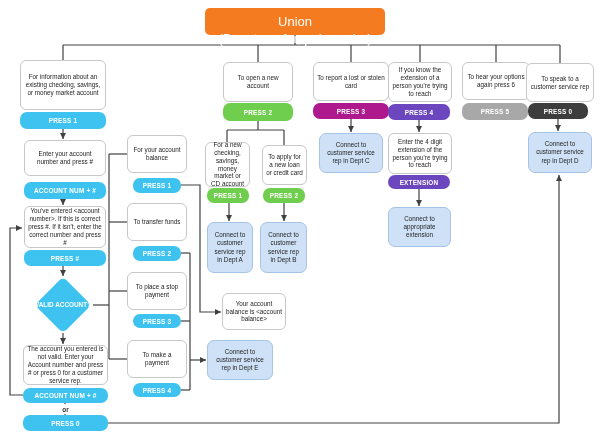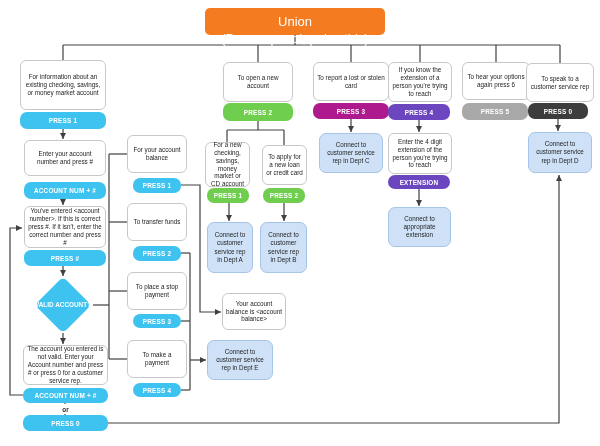--- a/index.html
+++ b/index.html
@@ -78,21 +78,21 @@
       <path d="M351,119 V132"></path>
       <path d="M419,120 V132"></path>
       <path d="M419,189 V206"></path>
       <path d="M558,119 V131"></path>
       <path d="M108,423 H559 V175"></path>
     </g>
   </svg>
 
   <div class="node banner" style="left:205px;top:8px;width:180px;height:27px">
     <span>Welcome to the ABCD Credit Union</span>
-    <span>(Para espanol, pulse this)</span>
+    <span>(Para transfer, pulse ocho)</span>
   </div>
 
   <div class="node box" style="left:20px;top:60px;width:86px;height:50px">For information about an existing checking, savings, or money market account</div>
   <div class="node btn cyan" style="left:20px;top:112px;width:86px;height:17px">PRESS 1</div>
   <div class="node box" style="left:24px;top:140px;width:82px;height:36px">Enter your account number and press #</div>
   <div class="node btn cyan" style="left:24px;top:182px;width:82px;height:17px">ACCOUNT NUM + #</div>
   <div class="node box" style="left:24px;top:206px;width:82px;height:42px">You've entered &lt;account number&gt;.  If this is correct press #.  If it isn't, enter the correct number and press #</div>
   <div class="node btn cyan" style="left:24px;top:250px;width:82px;height:16px">PRESS #</div>
 
   <div class="diamond-shape" style="left:43px;top:285px;width:40px;height:40px"></div>

